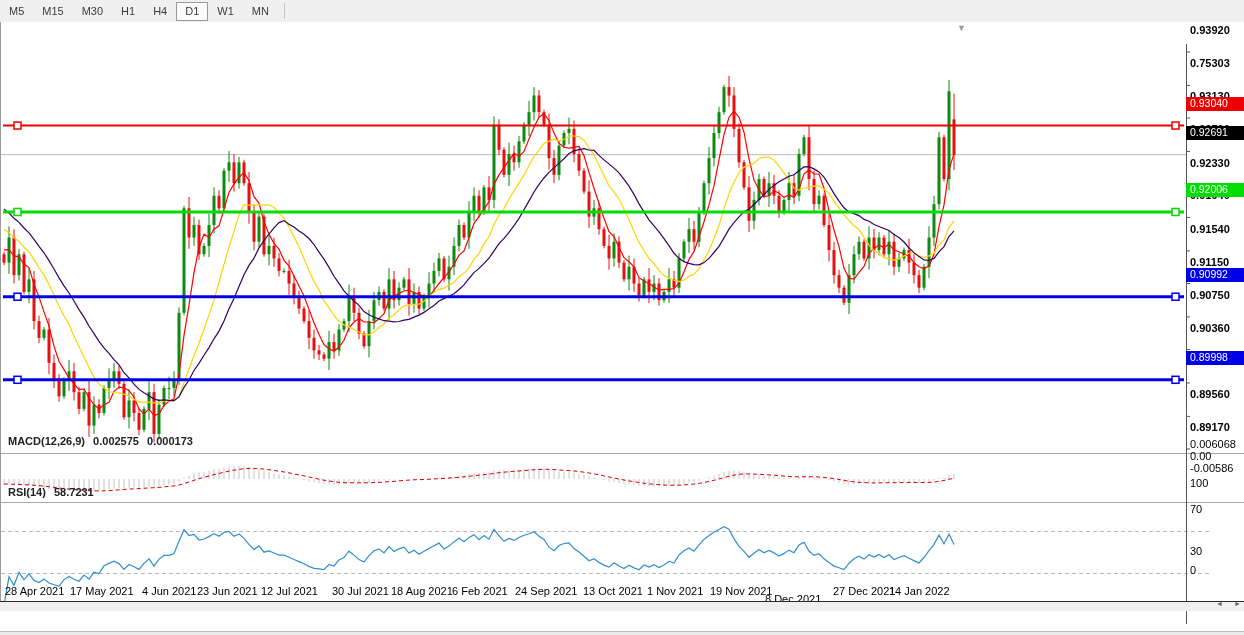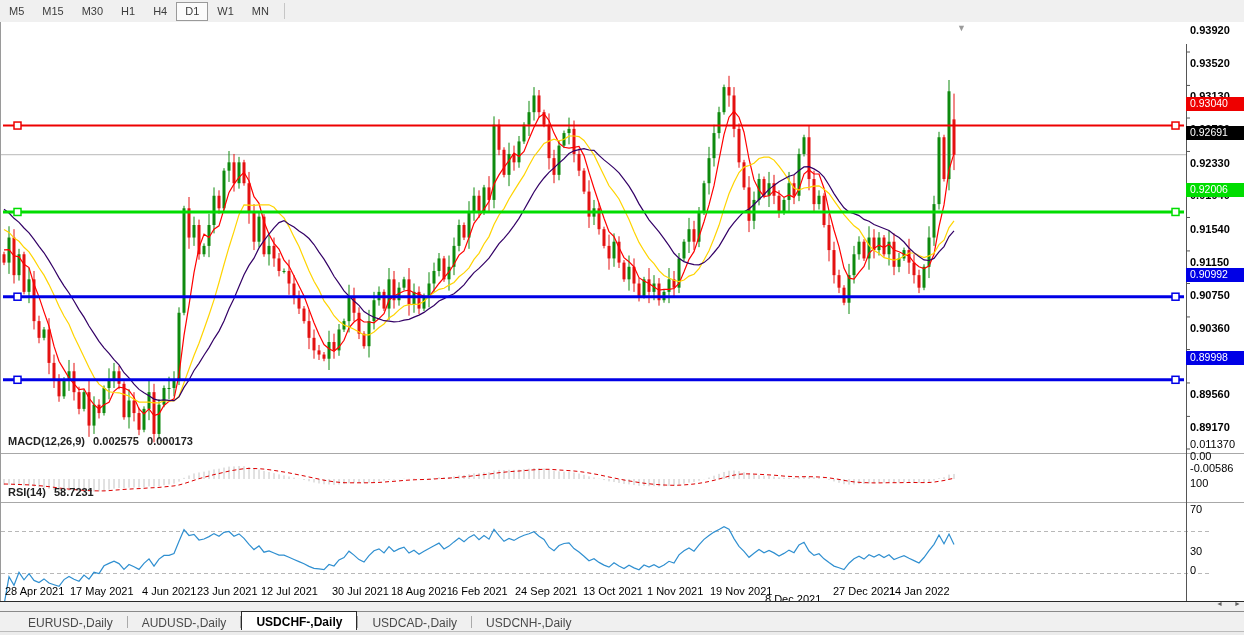--- a/index.html
+++ b/index.html
@@ -716,33 +716,33 @@
       <span>0.000173</span>
     </div>
 
     <div class="ind-label" style="top:486px;">
       <span>RSI(14)</span>
       <span>58.7231</span>
     </div>
 
     <div class="marker-tri" style="left:957px;top:23px;">▼</div>
   <div class="axis-label" style="left: 1190px; top: 24px;">0.93920</div>
-      <div class="axis-label" style="left: 1190px; top: 57.4308px;">0.93520</div>
+      <div class="axis-label" style="left: 1190px; top: 57.4308px;">0.75303</div>
       <div class="axis-label" style="left: 1190px; top: 90.0259px;">0.93130</div>
       <div class="axis-label" style="left: 1190px; top: 123.457px;">0.92730</div>
       <div class="axis-label" style="left: 1190px; top: 156.888px;">0.92330</div>
       <div class="axis-label" style="left: 1190px; top: 189.483px;">0.91940</div>
       <div class="axis-label" style="left: 1190px; top: 222.913px;">0.91540</div>
       <div class="axis-label" style="left: 1190px; top: 255.509px;">0.91150</div>
       <div class="axis-label" style="left: 1190px; top: 288.939px;">0.90750</div>
       <div class="axis-label" style="left: 1190px; top: 321.534px;">0.90360</div>
       <div class="axis-label" style="left: 1190px; top: 354.965px;">0.89960</div>
       <div class="axis-label" style="left: 1190px; top: 388.396px;">0.89560</div>
       <div class="axis-label" style="left: 1190px; top: 420.991px;">0.89170</div>
-      <div class="sub-axis-label" style="left: 1190px; top: 438px;">0.011370</div>
+      <div class="sub-axis-label" style="left: 1190px; top: 438px;">0.006068</div>
       <div class="sub-axis-label" style="left: 1190px; top: 450px;">0.00</div>
       <div class="sub-axis-label" style="left: 1190px; top: 462px;">-0.00586</div>
       <div class="sub-axis-label" style="left: 1190px; top: 477px;">100</div>
       <div class="sub-axis-label" style="left: 1190px; top: 503px;">70</div>
       <div class="sub-axis-label" style="left: 1190px; top: 545px;">30</div>
       <div class="sub-axis-label" style="left: 1190px; top: 564px;">0</div>
       <div class="date-label" style="left: 5px; top: 585px;">28 Apr 2021</div>
       <div class="date-label" style="left: 70px; top: 585px;">17 May 2021</div>
       <div class="date-label" style="left: 132px; top: 585px; padding-left: 10px;">4 Jun 2021</div>
       <div class="date-label" style="left: 197px; top: 585px;">23 Jun 2021</div>
@@ -762,25 +762,14 @@
       <div class="badge" style="left: 1186px; top: 268.214px; background: rgb(0, 0, 230);">0.90992</div>
       <div class="badge" style="left: 1186px; top: 351.289px; background: rgb(0, 0, 230);">0.89998</div>
       <div class="badge" style="left: 1186px; top: 126.216px; background: rgb(0, 0, 0);">0.92691</div>
     </div>
 
   <div id="chart-bottom-line"></div>
   <div id="scrollstrip">
     <span class="scroll-arrow" style="left:1216px;">◄</span>
     <span class="scroll-arrow" style="left:1234px;">►</span>
   </div>
-  <div id="tabbar">
-      <div class="tab">EURUSD-,Daily</div>
-      <div class="tab-sep"></div>
-      <div class="tab">AUDUSD-,Daily</div>
-      <div class="tab-sep"></div>
-      <div class="tab active">USDCHF-,Daily</div>
-      <div class="tab-sep"></div>
-      <div class="tab">USDCAD-,Daily</div>
-      <div class="tab-sep"></div>
-      <div class="tab">USDCNH-,Daily</div>
-    </div>
   <div id="bottom-filler"></div>
 </div>
 
 </body></html>

